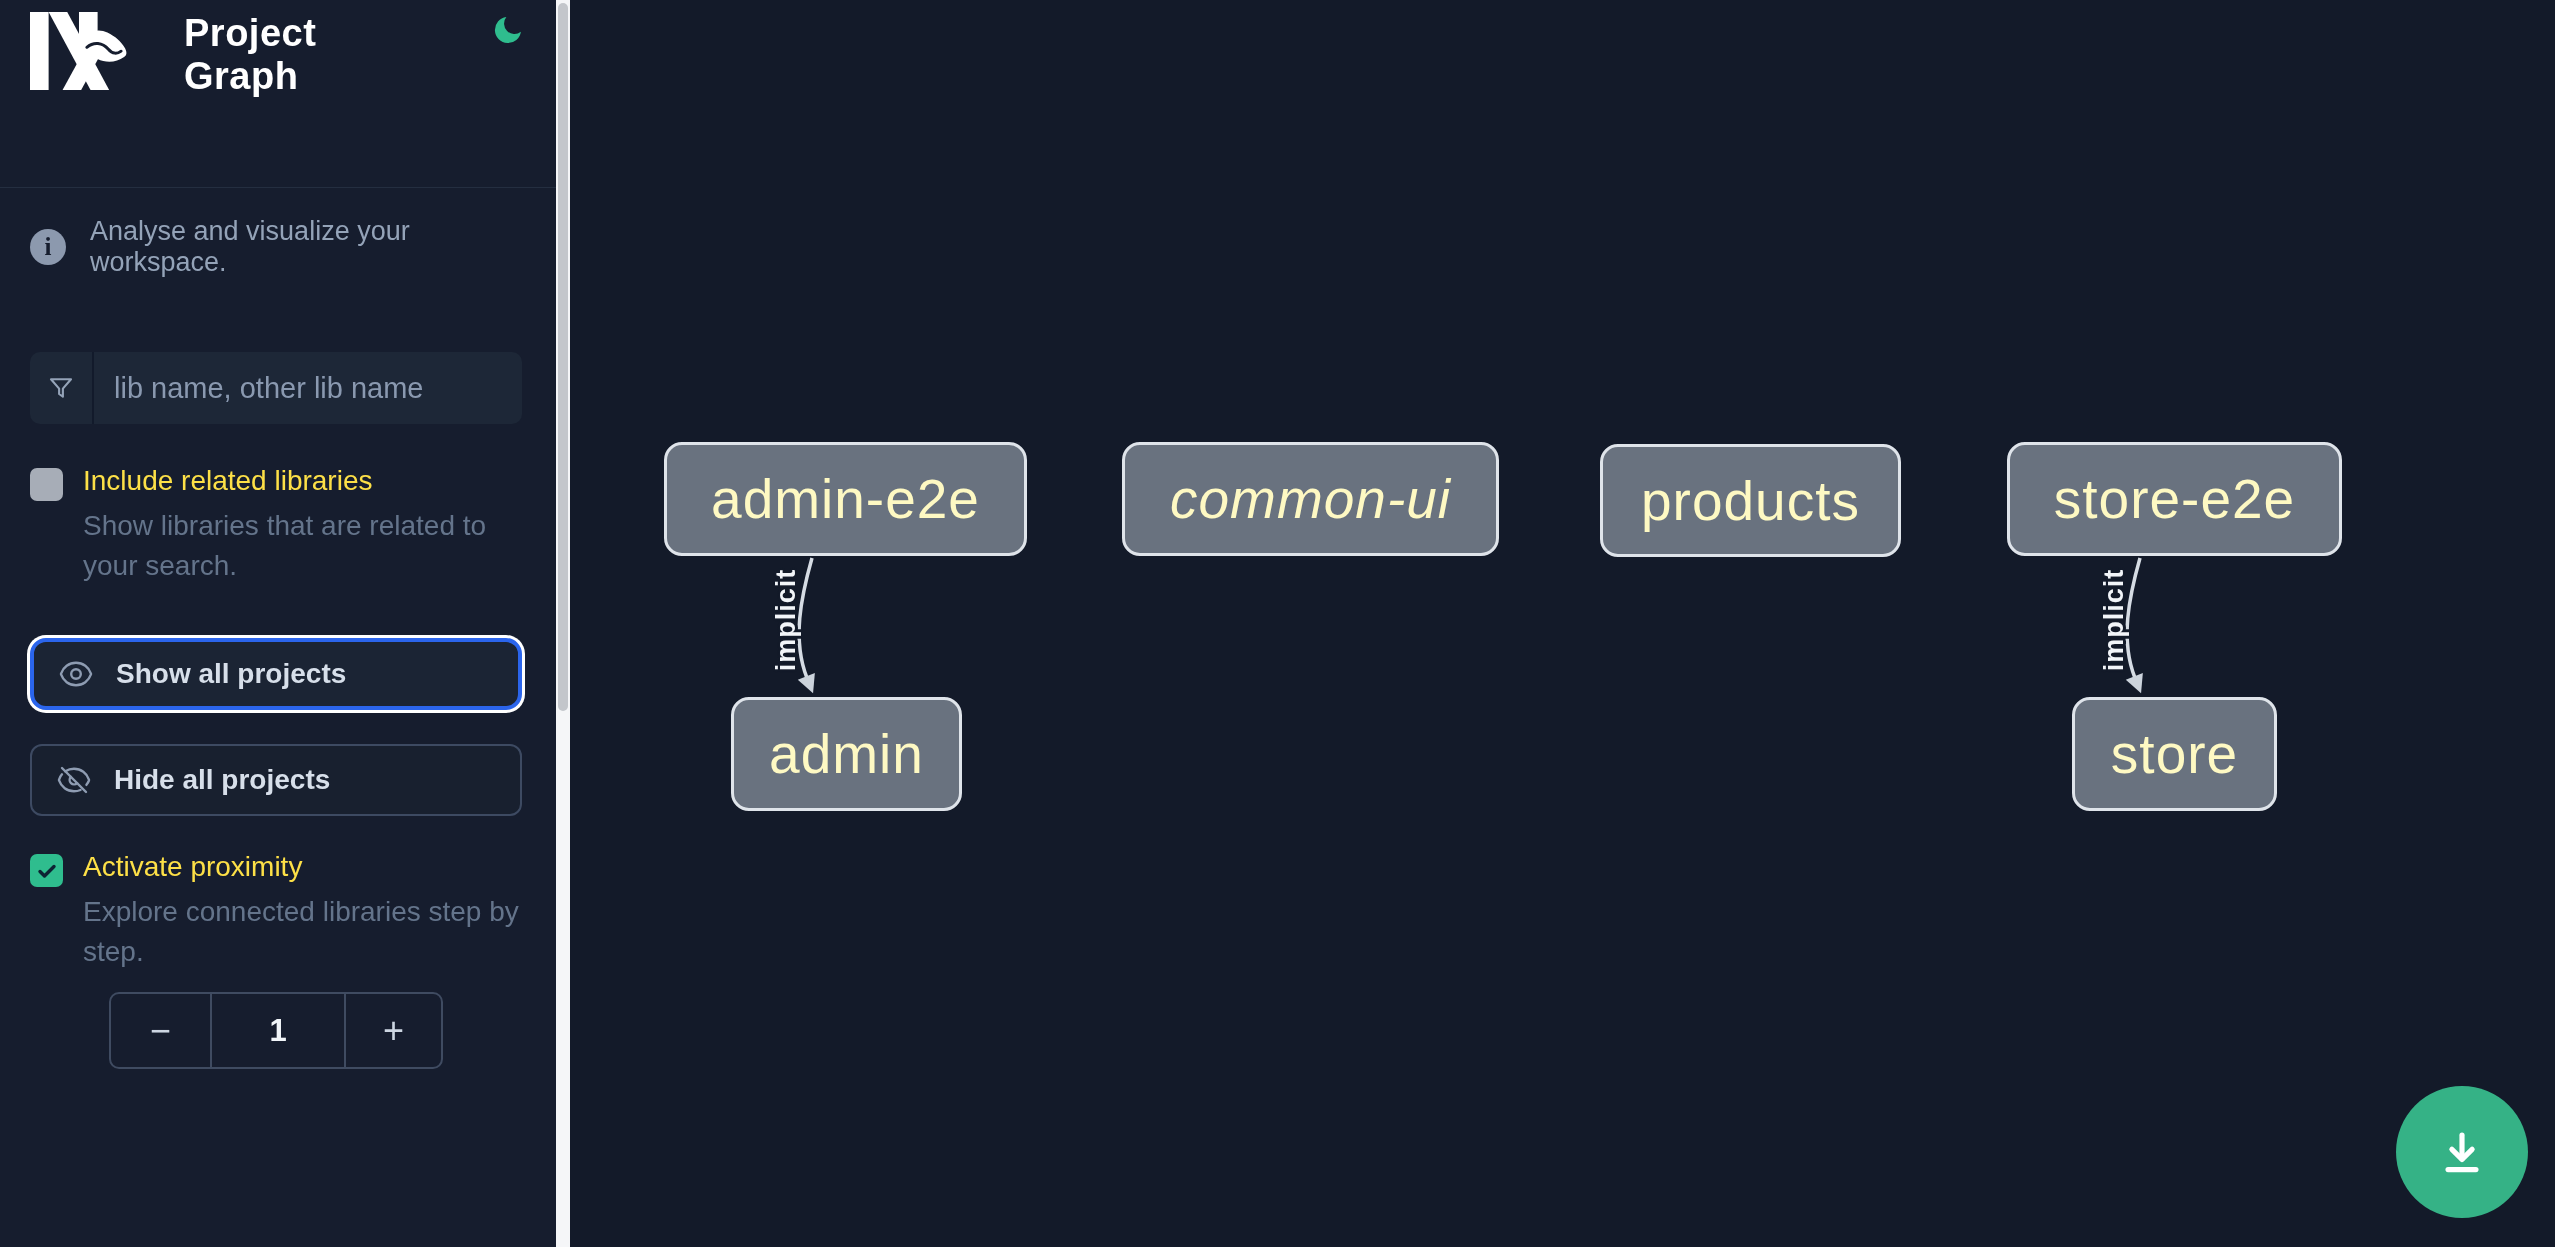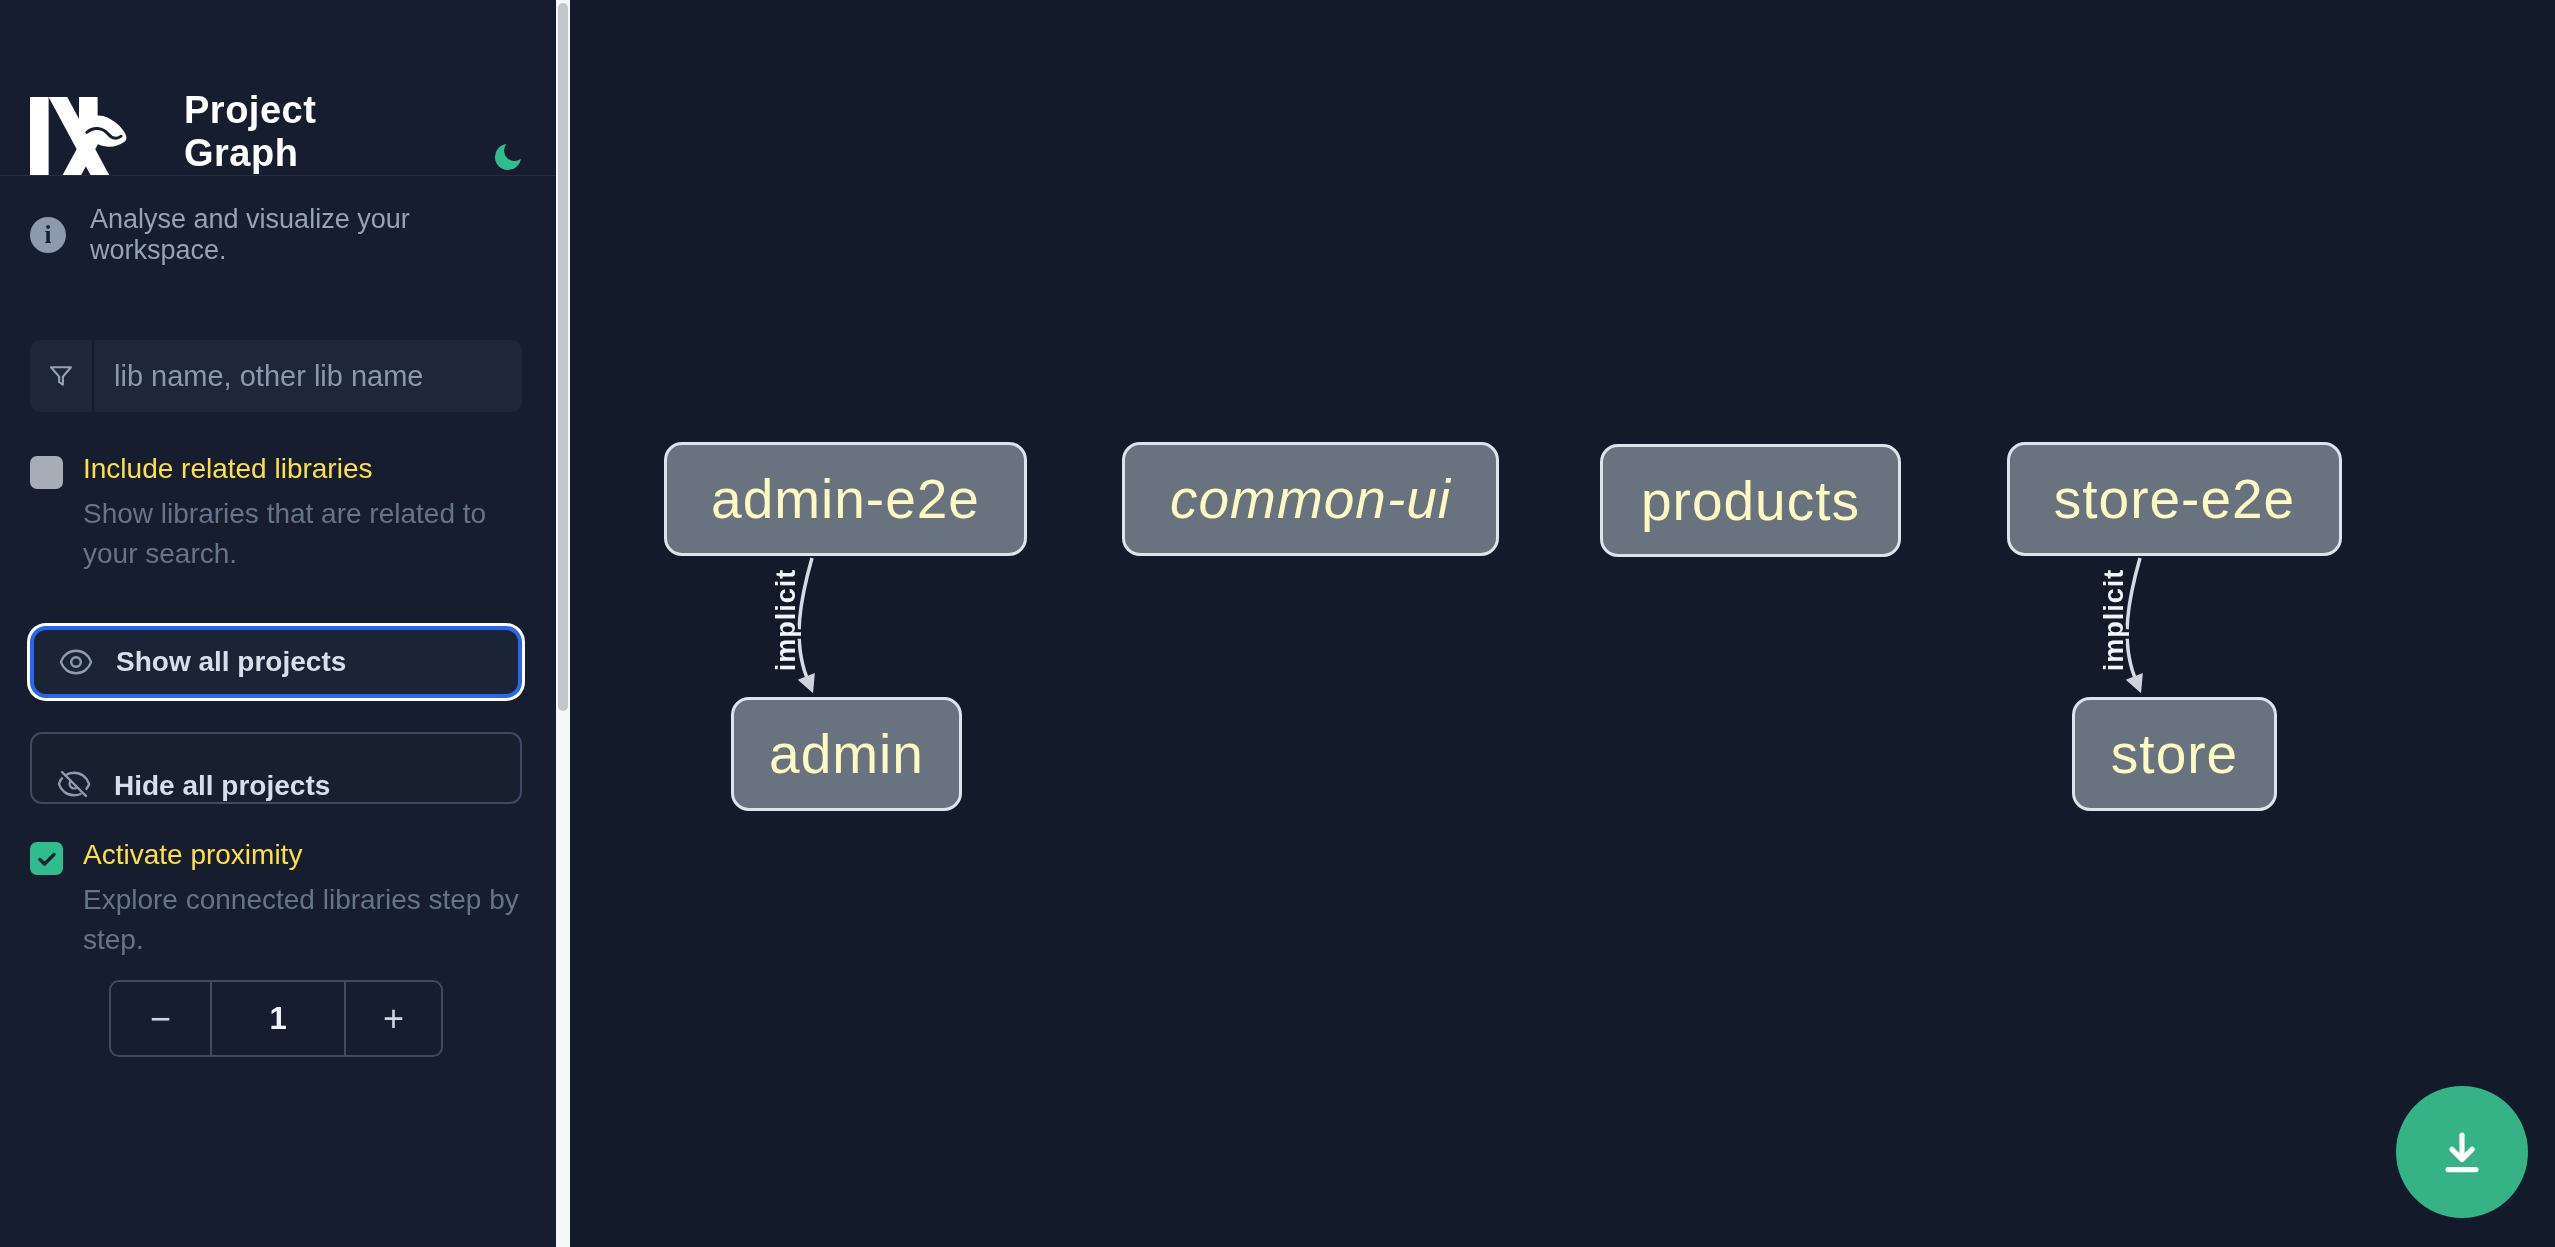--- a/index.html
+++ b/index.html
@@ -3,22 +3,22 @@
 <meta charset="utf-8">
 <style>
   * { margin:0; padding:0; box-sizing:border-box; }
   html,body { width:2555px; height:1247px; overflow:hidden; }
   body { font-family:"Liberation Sans", sans-serif; background:#131a29; display:flex; }
 
   
   .sidebar { position:relative; width:570px; height:1247px; background:#161d2e; flex:none; }
   .sidebar-inner { width:556px; height:100%; overflow:hidden; }
 
-  .header { height:176px; display:flex; align-items:flex-end; padding:0 30px;
-            border-bottom:1px solid #242e40; }
+  .header { height:176px; display:flex; align-items:flex-start; padding:0 30px;
+            border-bottom:1px solid #242e40;margin-top:12px; }
   .logo { width:98px; height:78px; flex:none; }
   .app-title { margin-left:56px; font-size:38px; font-weight:700; color:#ffffff; letter-spacing:.5px; }
   .moon { margin-left:50px; width:36px; height:36px; flex:none; cursor:pointer; }
 
   .info-row { margin:28px 30px 0; display:flex; align-items:center; }
   .info-icon { width:36px; height:36px; border-radius:50%; background:#8c99ae; color:#161d2e;
                font-weight:800; font-size:25px; display:flex; align-items:center; justify-content:center;
                font-family:"Liberation Serif", serif; flex:none; }
   .info-text { margin-left:24px; font-size:27px; color:#94a3b8; }
 
@@ -40,21 +40,21 @@
   .check-label { font-size:28px; font-weight:400; color:#fde047; line-height:34px; }
   .check-desc  { font-size:28px; color:#64748b; line-height:40px; margin-top:8px; max-width:445px; }
 
   .btn { display:flex; align-items:center; gap:22px; padding:0 24px; width:492px;
          cursor:pointer; font-family:"Liberation Sans", sans-serif; }
   .btn-label { font-size:28px; font-weight:700; color:#d7dfea; }
   .btn svg { width:36px; height:36px; flex:none; color:#8e9cb2; }
   .btn-show { margin:52px 30px 0; height:72px; background:#1b2434;
               border:4px solid #2b65ec; box-shadow:0 0 0 3px #ffffff; border-radius:16px; }
   .btn-hide { margin:34px 30px 0; height:72px; background:#18202f;
-              border:2px solid #3d4a62; border-radius:12px;align-items:flex-end; }
+              border:2px solid #3d4a62; border-radius:12px; }
 
   .stepper { margin:20px 0 0 109px; width:334px; height:77px; border:2px solid #3f4b61;
              border-radius:10px; display:flex; overflow:hidden; }
   .stepper button { width:99px; border:none; background:transparent; color:#cdd6e2;
                     font-size:36px; cursor:pointer; font-family:"Liberation Sans", sans-serif; }
   .stepper .value { width:136px; border-left:2px solid #3f4b61; border-right:2px solid #3f4b61;
                     color:#f1f5f9; font-size:31px; font-weight:700;
                     display:flex; align-items:center; justify-content:center; }
   .stepper button:last-child { flex:1; }
 

